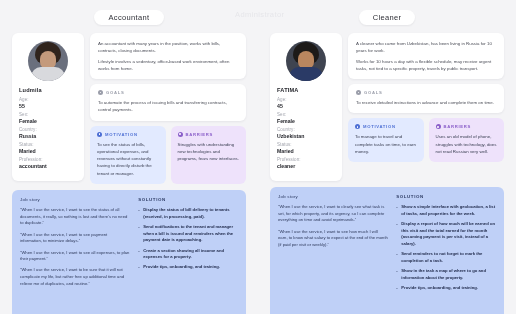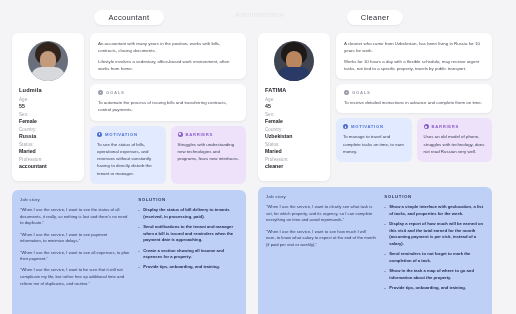--- a/index.html
+++ b/index.html
@@ -12,21 +12,21 @@
   .board { position: relative; width: 516px; height: 314px; }
 
   .persona-col {
     position: absolute;
     top: 0;
     width: 258px;
     height: 314px;
     padding: 10px 12px 0 12px;
   }
   .col-left { left: 0; }
-  .col-right { left: 246px; }
+  .col-right { left: 258px; }
 
   .title-pill {
     margin: 0 auto 8px auto;
     width: fit-content;
     background: #ffffff;
     border-radius: 10px;
     padding: 3px 14px;
     font-size: 7.5px;
     color: #2f3037;
     letter-spacing: .35px;

